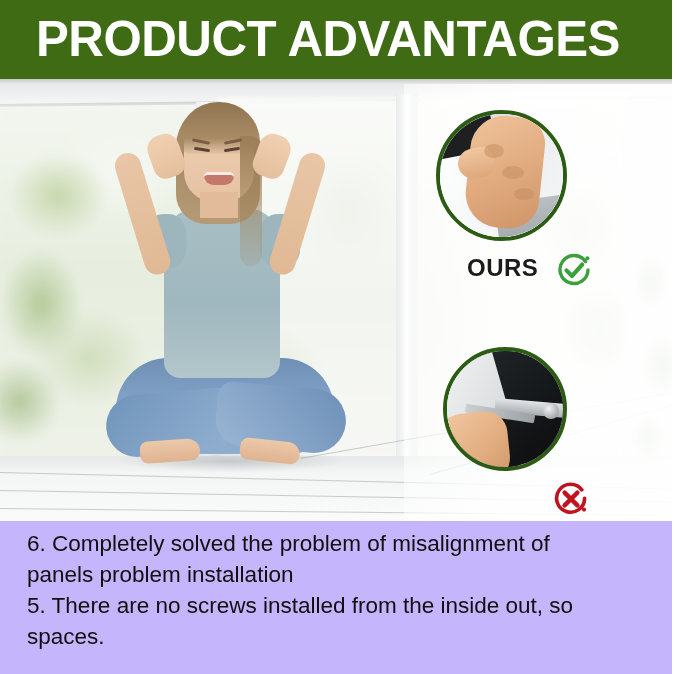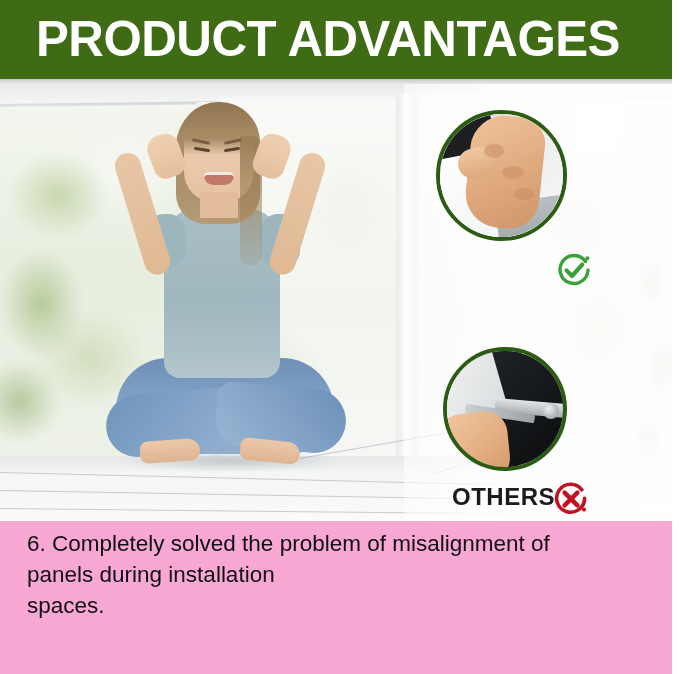--- a/index.html
+++ b/index.html
@@ -9,21 +9,21 @@
   }
   body {
     font-family: "Liberation Sans", sans-serif;
   }
 
   .page {
     position: relative;
     width: 672px;
     height: 674px;
     overflow: hidden;
-    background: #f9a8d4;
+    background: #c4b5fd;
   }
 
   
   .header-banner {
     position: absolute;
     left: 0;
     top: 0;
     width: 679px;
     height: 79px;
     background: #3f6b15;
@@ -537,49 +537,50 @@
     <div class="ours-panel"></div>
     <div class="ours-panel2"></div>
     <div class="ours-clip"></div>
     <div class="ours-hand"></div>
     <div class="ours-thumb"></div>
     <div class="ours-knuckle" style="left:44px; top:30px; width:20px; height:14px;"></div>
     <div class="ours-knuckle" style="left:62px; top:52px; width:22px; height:13px;"></div>
     <div class="ours-knuckle" style="left:74px; top:74px; width:20px; height:12px;"></div>
   </div>
 
+  <div class="cmp-label label-ours">OURS</div>
 
   <div class="badge badge-check">
     <svg viewBox="0 0 40 40" width="40" height="40" aria-hidden="true">
       <path d="M31.5 11.5 A14 14 0 1 0 34 20" fill="none" stroke="#3aa03a" stroke-width="3.4" stroke-linecap="round"></path>
       <circle cx="33.4" cy="8.2" r="2.0" fill="#3aa03a"></circle>
       <path d="M12.5 20.4 L18 26 L28.2 14.6" fill="none" stroke="#3aa03a" stroke-width="4.2" stroke-linecap="round" stroke-linejoin="round"></path>
     </svg>
   </div>
 
   <div class="circle circle-others">
     <div class="others-bg"></div>
     <div class="others-darkpanel"></div>
     <div class="others-edge"></div>
     <div class="others-white"></div>
     <div class="others-bracket"></div>
     <div class="others-screwhead"></div>
     <div class="others-driver"></div>
     <div class="others-hand"></div>
   </div>
 
-  <div class="cmp-label label-others">OTHERS</div>
 
   <div class="badge badge-cross">
     <svg viewBox="0 0 40 40" width="40" height="40" aria-hidden="true">
       <path d="M30.8 10.8 A14 14 0 1 0 33.6 19.4" fill="none" stroke="#c1121f" stroke-width="3.6" stroke-linecap="round"></path>
       <circle cx="33.0" cy="30.6" r="2.1" fill="#c1121f"></circle>
       <path d="M13.6 13.6 L26.4 26.4 M26.4 13.6 L13.6 26.4" fill="none" stroke="#c1121f" stroke-width="4.4" stroke-linecap="round"></path>
     </svg>
   </div>
 
   <div class="bottom-text">
     <span class="bottom-line">6. Completely solved the problem of misalignment of</span>
-    <span class="bottom-line">panels during installation</span>
+    <span class="bottom-line">panels problem installation</span>
+    <span class="bottom-line">5. There are no screws installed from the inside out, so</span>
     <span class="bottom-line">spaces.</span>
   </div>
 
 </div>
 
 </body></html>

